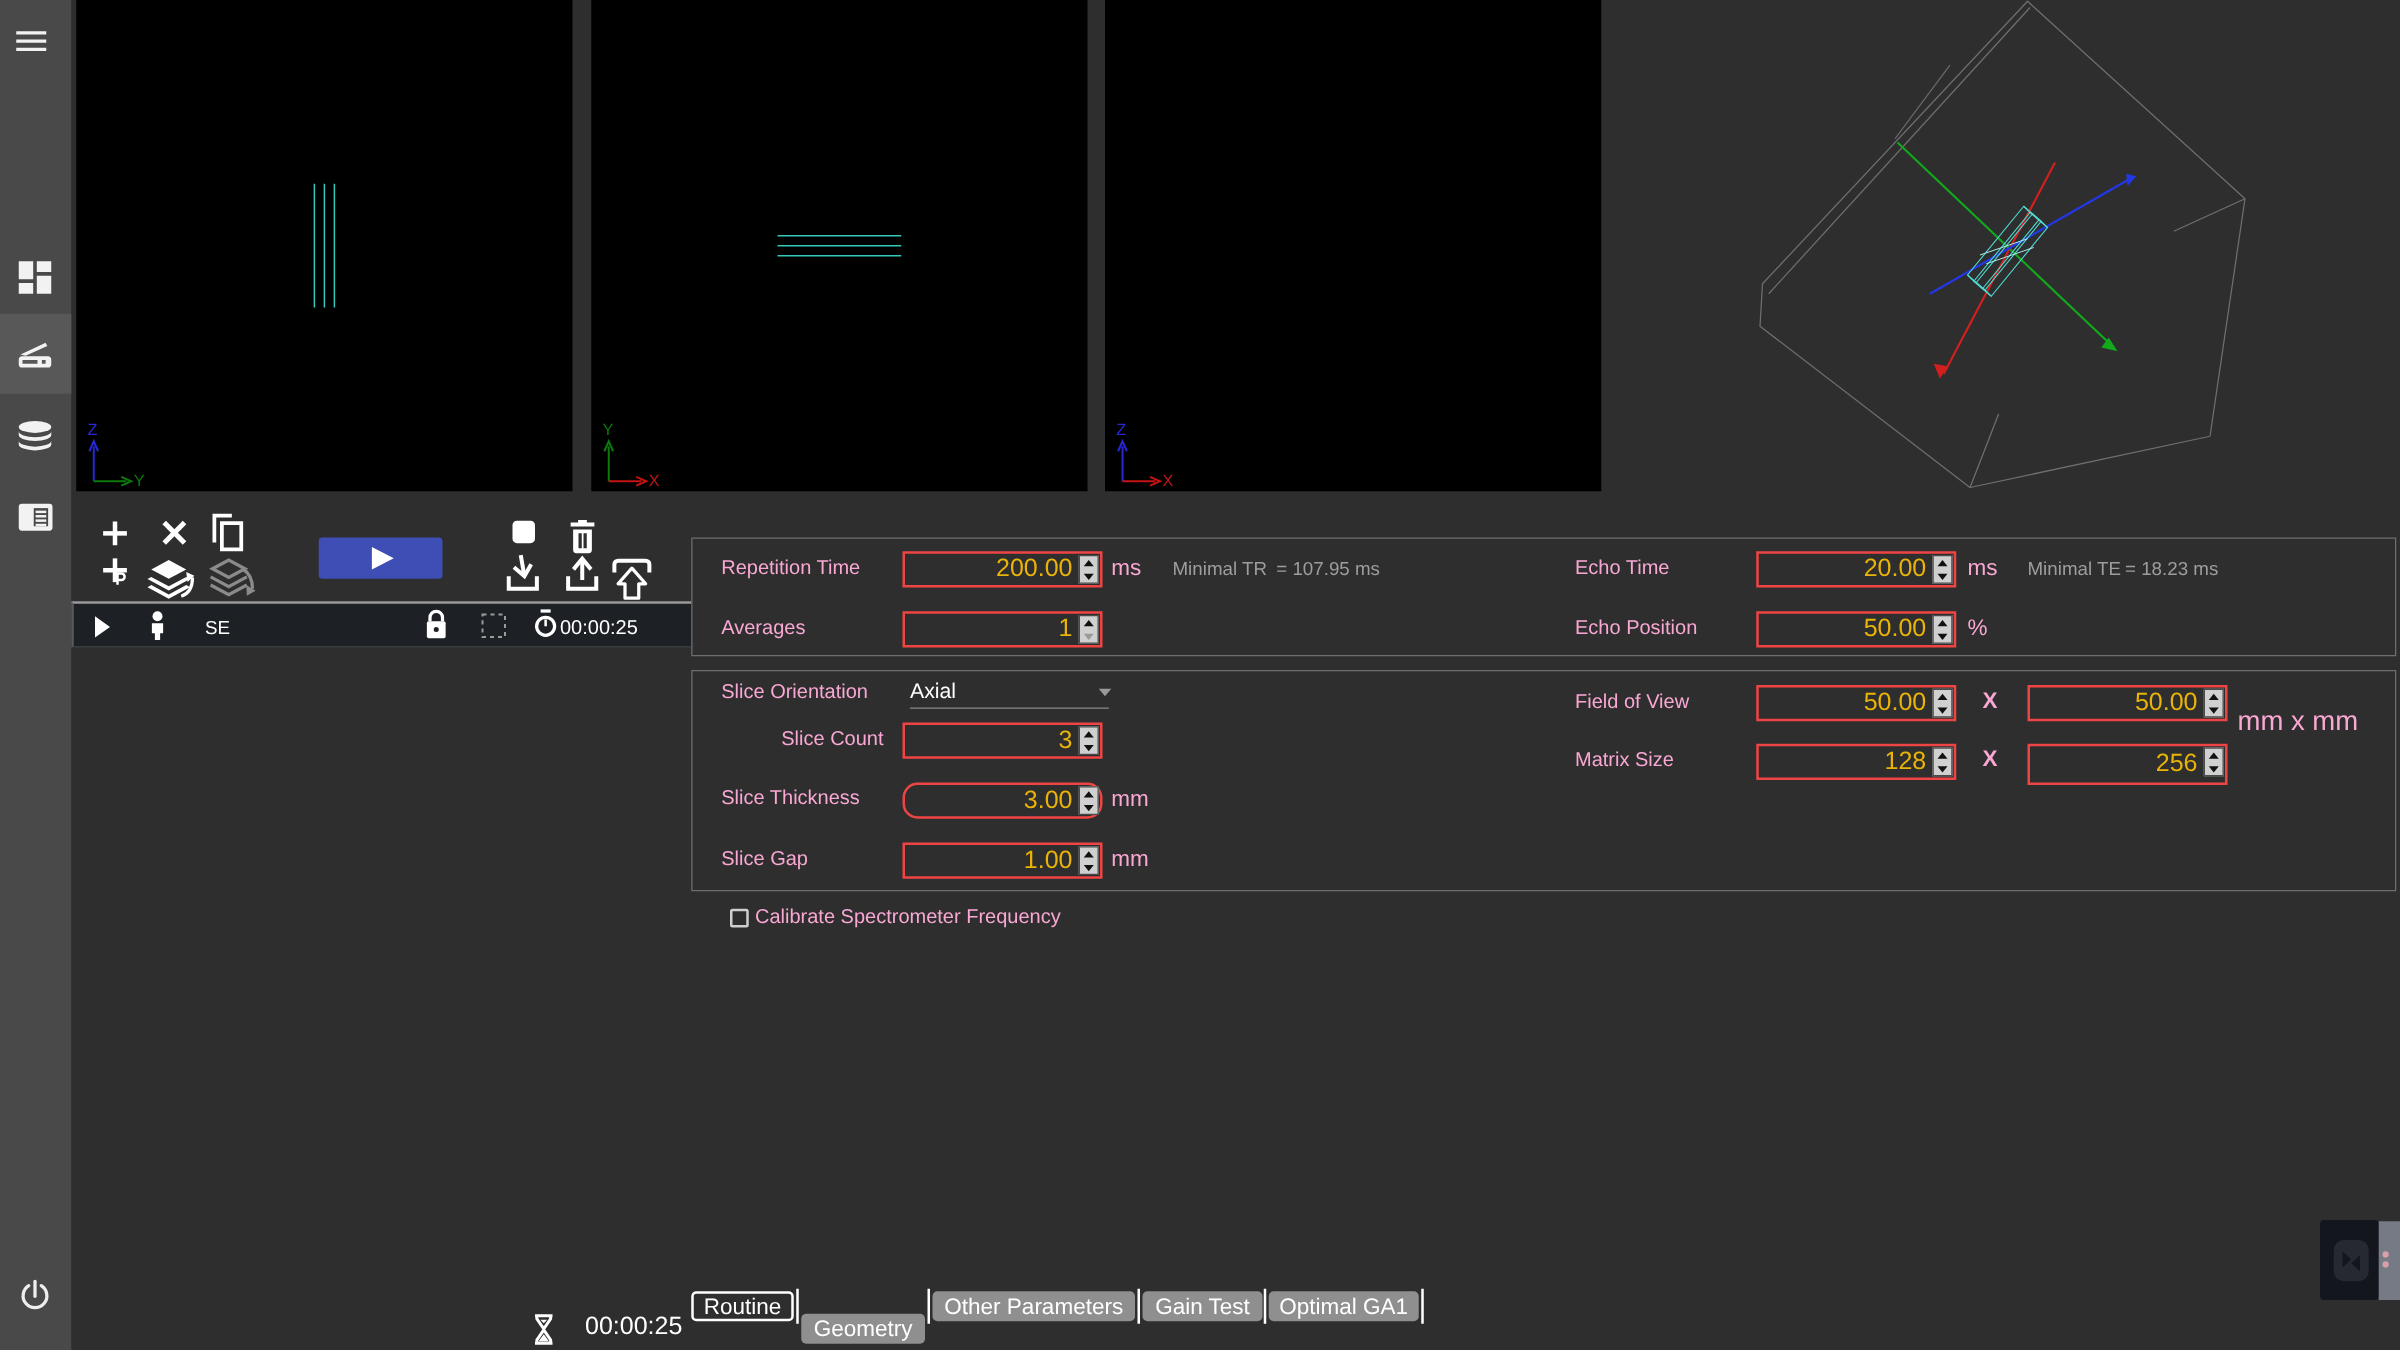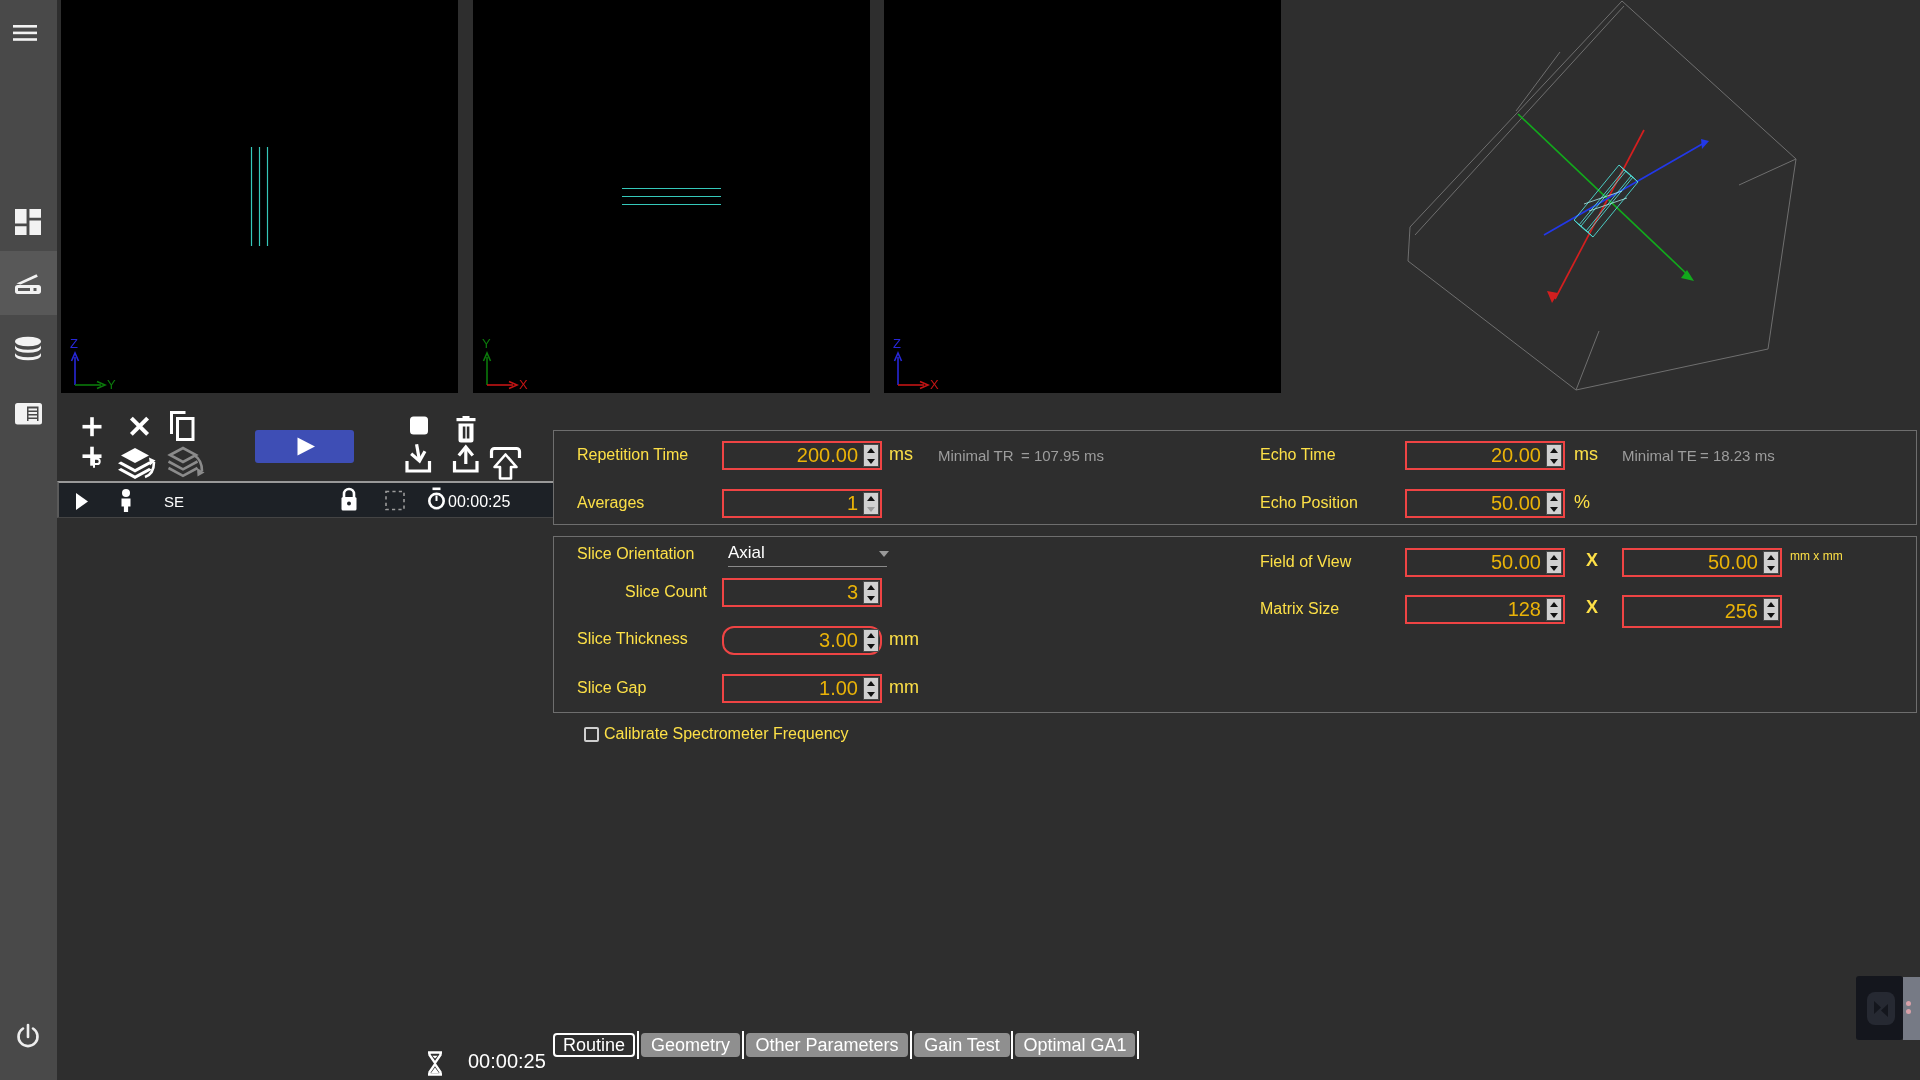--- a/index.html
+++ b/index.html
@@ -1,21 +1,21 @@
 <!DOCTYPE html>
 <html><head>
 <meta charset="utf-8">
 <style>
   * { margin:0; padding:0; box-sizing:border-box; }
   html,body { width:1920px; height:1080px; overflow:hidden; background:#2e2e2e;
     font-family:"Liberation Sans", sans-serif; }
   .abs { position:absolute; }
   #root { position:relative; width:1920px; height:1080px; background:#2e2e2e; }
   .panel { position:absolute; top:0; height:393px; background:#000; }
-  .lbl { color:#fde047; font-size:16px;text-align:center; }
+  .lbl { color:#f9a8d4; font-size:16px;text-align:center; }
   .gray { color:#9d9d9d; font-size:15px; }
   .inp { position:absolute; border:2px solid #ef4444; background:transparent;
     color:#eab308; font-size:20px; }
   .inp .val { position:absolute; right:22px; top:0; bottom:0; display:flex;
     align-items:center; }
   .spin { position:absolute; right:1px; top:1px; width:16px; height:23px;
     background:#d0d0d0; border:1px solid #4a4a4a; }
   .spin .u, .spin .d { position:absolute; left:50%; width:0; height:0;
     border-left:4.5px solid transparent; border-right:4.5px solid transparent;
     margin-left:-4.5px; }
@@ -347,21 +347,21 @@
       </div>
   </div>
   <div class="abs lbl" style="left:1586px; top:550px; font-size:18px; font-weight:bold;">X</div>
   <div class="inp" style="left:1622px; top:548px; width:160px; height:29px;">
     <div class="val">50.00</div>
       <div class="spin">
         <div class="u"></div>
         <div class="d"></div>
       </div>
   </div>
-  <div class="abs lbl" style="left:1790px; top:549px; font-size:12px;">mm x mm</div>
+  <div class="abs lbl" style="left:1790px; top:564px; font-size:22px;">mm x mm</div>
 
   <div class="abs lbl" style="left:1260px; top:600px;">Matrix Size</div>
   <div class="inp" style="left:1405px; top:595px; width:160px; height:29px;">
     <div class="val">128</div>
       <div class="spin">
         <div class="u"></div>
         <div class="d"></div>
       </div>
   </div>
   <div class="abs lbl" style="left:1586px; top:597px; font-size:18px; font-weight:bold;">X</div>
@@ -378,21 +378,21 @@
 
   <svg class="abs" style="left:426px; top:1051px;" width="20" height="25">
     <path d="M2 1.5 h14 M2 23.5 h14 M3.5 1.5 v2.5 l5.5 8 5.5 -8 v-2.5 M3.5 23.5 v-2.5 l5.5 -8 5.5 8 v2.5" stroke="#fff" stroke-width="2.4" fill="none"></path>
     <path d="M4.8 22.2 h8.4 L9 16.4 Z" fill="#fff"></path>
     <path d="M6.3 4.7 h5.4 L9 7.6 Z" fill="#fff"></path>
   </svg>
   <div class="abs" style="left:468px; top:1050px; color:#fff; font-size:20px;">00:00:25</div>
 
   <div class="tab" style="left:553px; width:82px; background:#2e2e2e; border:2px solid #fff; line-height:20px;">Routine</div>
   <div class="tabsep" style="left:637px;"></div>
-  <div class="tab" style="left:641px; width:99px;">Geometry</div>
+  <div class="tab" style="left:641px; width:99px;margin-top:18px;">Geometry</div>
   <div class="tabsep" style="left:742px;"></div>
   <div class="tab" style="left:746px; width:162px;">Other Parameters</div>
   <div class="tabsep" style="left:910px;"></div>
   <div class="tab" style="left:914px; width:96px;">Gain Test</div>
   <div class="tabsep" style="left:1011px;"></div>
   <div class="tab" style="left:1015px; width:120px;">Optimal GA1</div>
   <div class="tabsep" style="left:1137px;"></div>
 
   <div class="abs" style="left:1856px; top:976px; width:47px; height:64px; background:#14161d; border-radius:3px;"></div>
   <div class="abs" style="left:1867px; top:992px; width:28px; height:33px; background:#262932; border-radius:8px;"></div>

